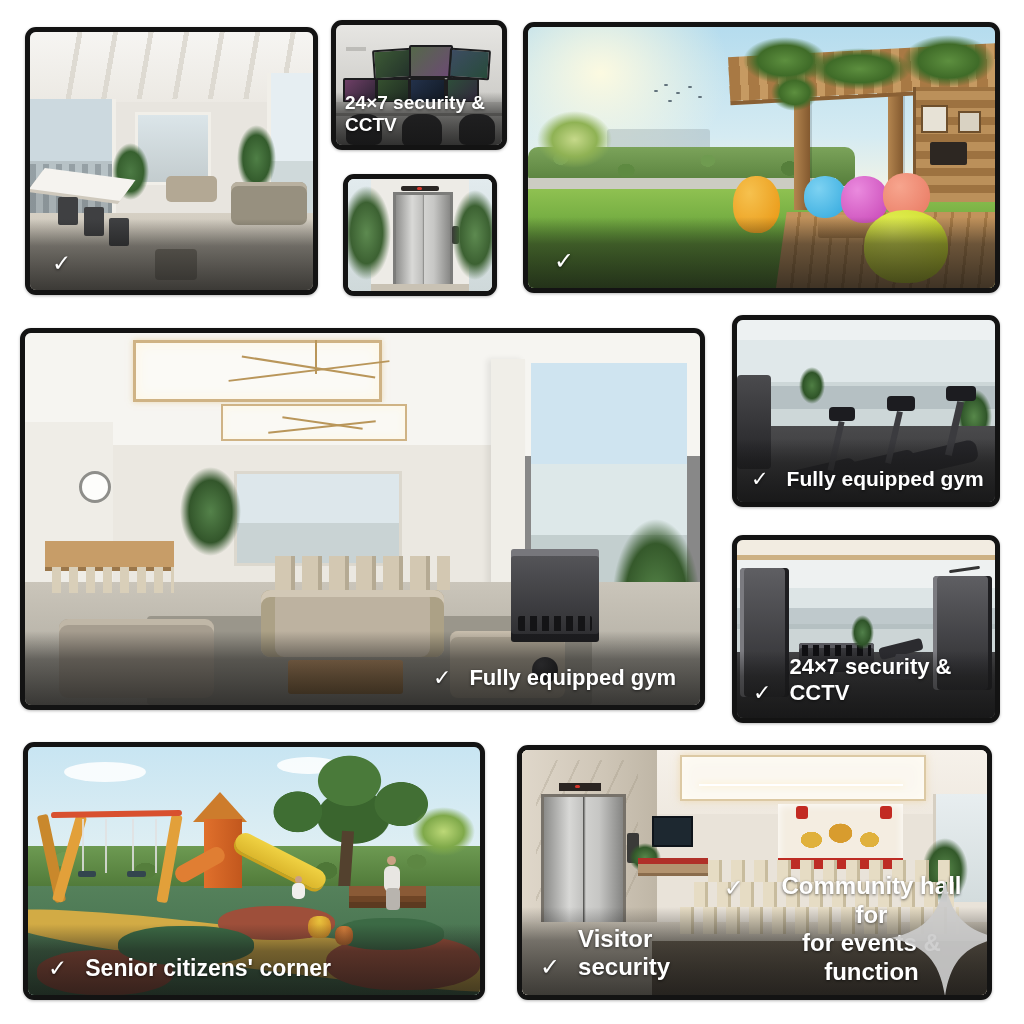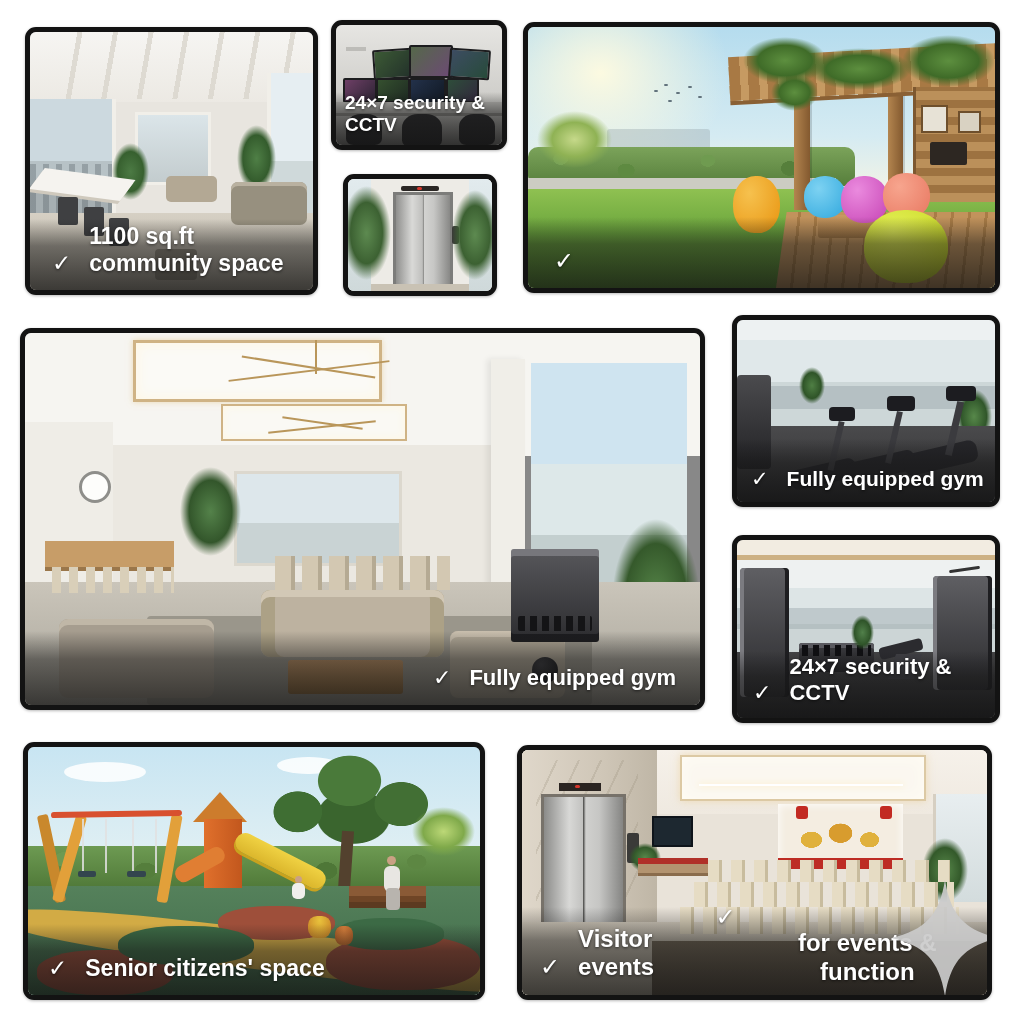--- a/index.html
+++ b/index.html
@@ -304,21 +304,20 @@
       <div class="tbl"></div>
       <div class="ch" style="left:10%;top:64%;"></div>
       <div class="ch" style="left:19%;top:68%;"></div>
       <div class="ch" style="left:28%;top:72%;"></div>
       <div class="sofaR"></div>
       <div class="sofaM"></div>
       <div class="stool"></div>
     </div>
     <figcaption class="band bandA">
       <span class="check">✓</span>
-      <span>1100 sq.ft community space</span>
     </figcaption>
   </figure>
 
   <figure class="tile" style="left:331px;top:20px;width:176px;height:130px;">
     <div class="scene sB">
       <div class="wall"></div>
       <div class="shelf"></div>
       <div class="mon m1"></div>
       <div class="mon m2"></div>
       <div class="mon m3"></div>
@@ -509,21 +508,21 @@
       <div class="woman-h"></div>
       <div class="woman-b"></div>
       <div class="woman-l"></div>
       <div class="child-h"></div>
       <div class="child-b"></div>
       <div class="spring"></div>
       <div class="spring2"></div>
     </div>
     <figcaption class="band bandH">
       <span class="check">✓</span>
-      <span>Senior citizens' space</span>
+      <span>Senior citizens' corner</span>
     </figcaption>
   </figure>
 
   <figure class="tile" style="left:517px;top:745px;width:475px;height:255px;">
     <div class="scene sI">
       <div class="wall"></div>
       <div class="ceil"></div>
       <div class="tray"></div>
       <div class="trayline"></div>
       <div class="marb"></div>
@@ -548,24 +547,24 @@
       <div class="row r1"></div>
       <div class="row r2"></div>
       <div class="row r3"></div>
     </div>
     <svg class="sparkle" viewBox="0 0 100 108">
       <path d="M50 2 C55 34 68 47 98 54 C68 61 55 74 50 106 C45 74 32 61 2 54 C32 47 45 34 50 2 Z" fill="#cbcbcb" opacity="0.92"></path>
     </svg>
     <figcaption class="band bandI">
       <span class="grpL">
         <span class="check">✓</span>
-        <span>Visitor events</span>
+        <span>Visitor security</span>
       </span>
       <span class="grpR">
         <span class="check">✓</span>
-        <span class="two"><br>
+        <span class="two"><span>Community hall for</span><br>
           <span>for events &amp; function</span>
         </span>
       </span>
     </figcaption>
   </figure>
 
 </div>
 
 </body></html>

